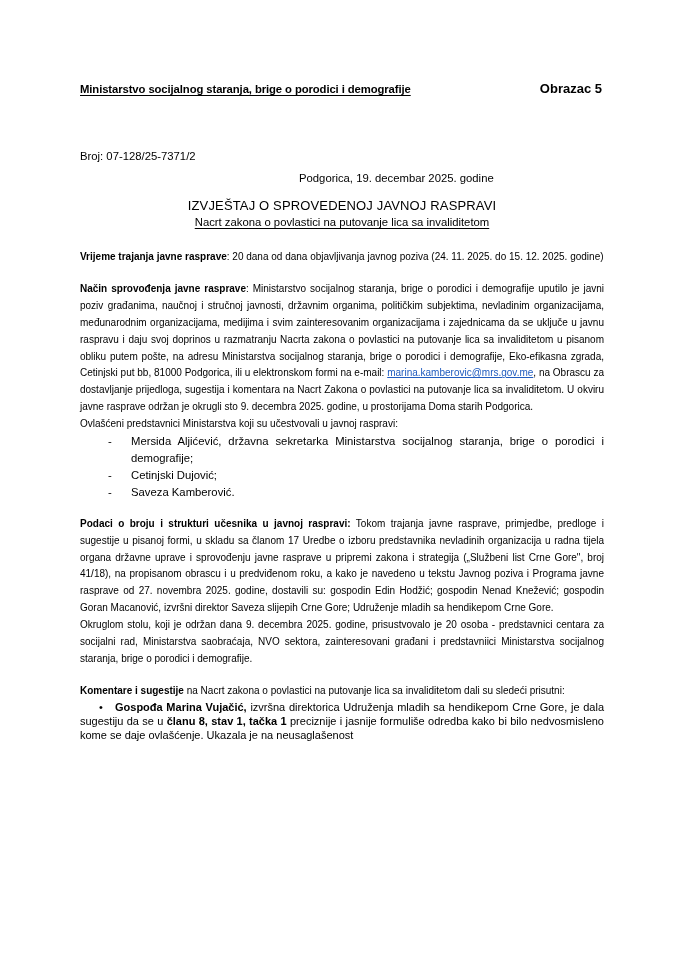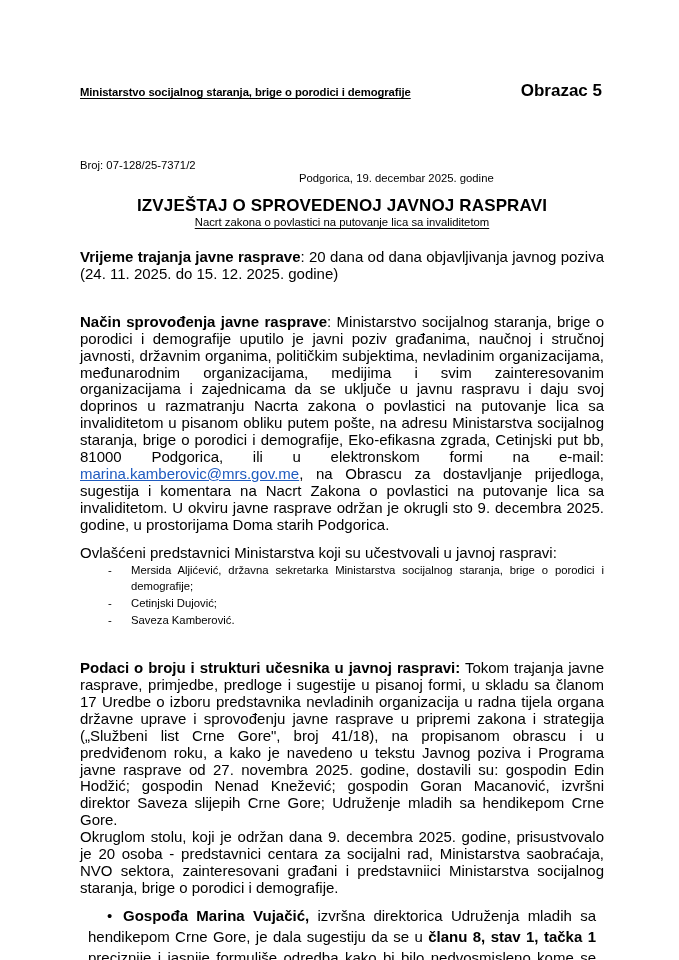--- a/index.html
+++ b/index.html
@@ -43,86 +43,86 @@
   }
   .org-name {
     font-size: 11.3px;
     font-weight: bold;
     text-decoration: underline;
     text-underline-offset: 2px;
     letter-spacing: -0.1px;
     white-space: nowrap;
   }
   .form-no {
-    font-size: 17px;
+    font-size: 13px;
     font-weight: bold;
     white-space: nowrap;
     padding-right: 2px;
   }
 
   
   .ref-row {
     position: absolute;
     left: 0;
     top: 150px;
     width: 524px;
     font-size: 11.3px;
   }
   .ref-no {
     position: absolute;
     left: 0;
-    top: 9px;
+    top: 0;
     white-space: nowrap;
   }
   .place-date {
     position: absolute;
     left: 219px;
     top: 0;
     white-space: nowrap;
     margin-top: 22px;
   }
 
   
   .title-block {
     position: absolute;
     left: 0;
     top: 197px;
     width: 524px;
     text-align: center;
   }
   .doc-title {
-    font-size: 17px;
-    font-weight: bold;
+    font-size: 13px;
+    font-weight: normal;
     letter-spacing: 0.15px;
     line-height: 17px;
   }
   .doc-subtitle {
     font-size: 11.3px;
     font-weight: normal;
     text-decoration: underline;
     text-underline-offset: 2px;
     line-height: 17px;
   }
 
   
   .body-block {
     position: absolute;
     left: 0;
     top: 249px;
     width: 524px;
   }
   p.para {
     margin: 0;
-    font-size: 15px;
+    font-size: 10px;
     line-height: 16.9px;
     text-align: justify;
     text-justify: inter-word;
   }
-  p.gap-before { margin-top: 31px; }
-  p.gap-before-sm { margin-top: 11px; }
+  p.gap-before { margin-top: 15px; }
+  p.gap-before-sm { }
   b, .b { font-weight: bold; }
   a.maillink {
     color: #1f5bbf;
     text-decoration: underline;
   }
 
   
   ul.dash-list {
     margin: 0;
     padding: 0;
@@ -143,24 +143,24 @@
   }
 
   
   ul.bullet-list {
     margin: 0;
     padding: 0;
     list-style: none;
   }
   ul.bullet-list li {
     position: relative;
-    margin: 8px;
+    margin: 0;
     padding-left: 0;
-    font-size: 15px;
-    line-height: 21px;
+    font-size: 11px;
+    line-height: 14px;
     text-align: justify;
     text-indent: 0;
   }
   .bullet-indent {
     display: inline-block;
     width: 19px;
   }
   .bullet-dot {
     display: inline-block;
     width: 16px;
@@ -198,20 +198,21 @@
       <ul class="dash-list">
         <li><span class="dash">-</span><span>Mersida Aljićević, državna sekretarka Ministarstva socijalnog staranja, brige o porodici i demografije;</span></li>
         <li><span class="dash">-</span><span>Cetinjski Dujović;</span></li>
         <li><span class="dash">-</span><span>Saveza Kamberović.</span></li>
       </ul>
 
       <p class="para gap-before"><b>Podaci o broju i strukturi učesnika u javnoj raspravi:</b><span> Tokom trajanja javne rasprave, primjedbe, predloge i sugestije u pisanoj formi, u skladu sa članom 17 Uredbe o izboru predstavnika nevladinih organizacija u radna tijela organa državne uprave i sprovođenju javne rasprave u pripremi zakona i strategija („Službeni list Crne Gore", broj 41/18), na propisanom obrascu i u predviđenom roku, a kako je navedeno u tekstu Javnog poziva i Programa javne rasprave od 27. novembra 2025. godine, dostavili su: gospodin Edin Hodžić; gospodin Nenad Knežević; gospodin Goran Macanović, izvršni direktor Saveza slijepih Crne Gore; Udruženje mladih sa hendikepom Crne Gore.</span></p>
 
       <p class="para"><span>Okruglom stolu, koji je održan dana 9. decembra 2025. godine, prisustvovalo je 20 osoba - predstavnici centara za socijalni rad, Ministarstva saobraćaja, NVO sektora, zainteresovani građani i predstavniici Ministarstva socijalnog staranja, brige o porodici i demografije.</span></p>
 
+      <p class="para gap-before"><b>Komentare i sugestije</b><span> na Nacrt zakona o povlastici na putovanje lica sa invaliditetom dali su sledeći prisutni:</span></p>
 
       <ul class="bullet-list">
         <li><span class="bullet-indent"></span><span class="bullet-dot">•</span><b>Gospođa Marina Vujačić,</b><span> izvršna direktorica Udruženja mladih sa hendikepom Crne Gore, je dala sugestiju da se u </span><b>članu 8, stav 1, tačka 1</b><span> preciznije i jasnije formuliše odredba kako bi bilo nedvosmisleno kome se daje ovlašćenje. Ukazala je na neusaglašenost</span></li>
       </ul>
 
     </div>
   </div>
 </div>
 
 </body></html>

